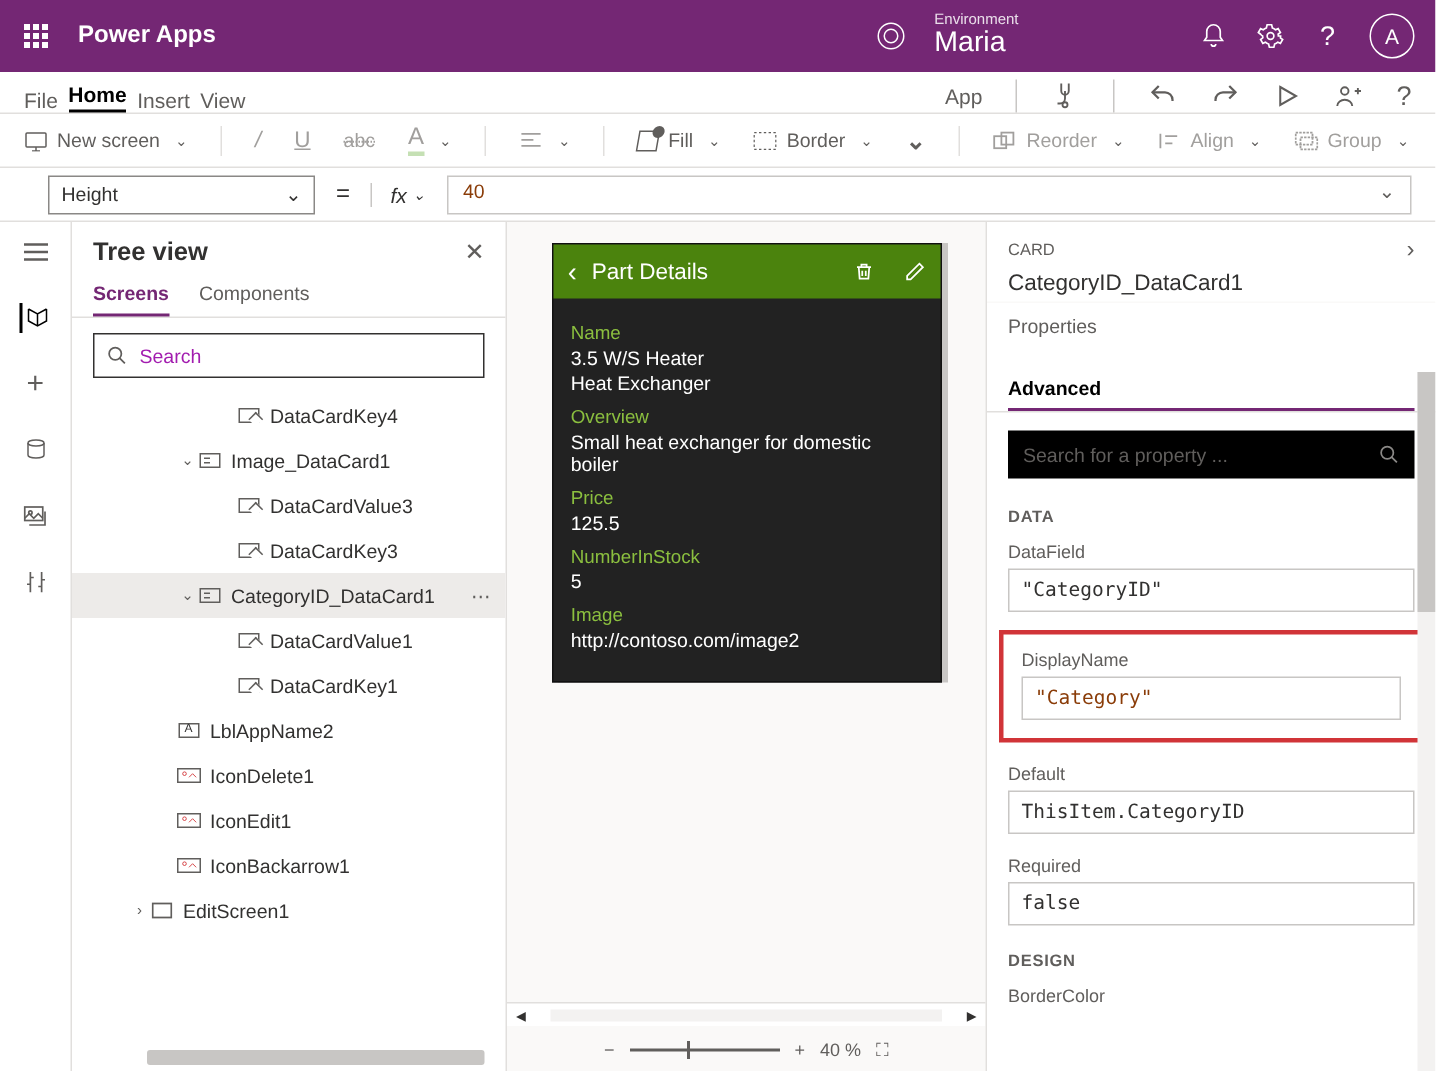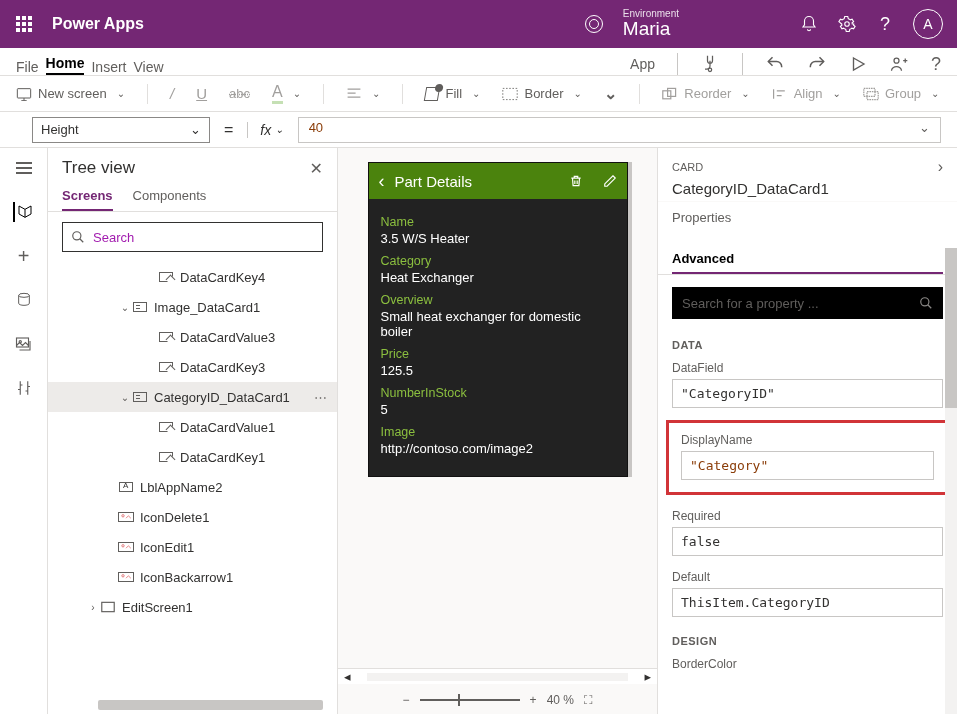--- a/index.html
+++ b/index.html
@@ -53,21 +53,21 @@
 .main { display: flex; height: 566px; }
 
 
 .rail { width: 48px; border-right: 1px solid #e1dfdd; display: flex; flex-direction: column; align-items: center; padding-top: 10px; gap: 24px; }
 .rail .ri { width: 20px; height: 20px; display: flex; align-items: center; justify-content: center; cursor: pointer; color: #605e5c; }
 .rail .ri.active { color: #000; border-left: 2px solid #000; margin-left: -2px; padding-left: 2px; }
 
 
 .tree { width: 290px; border-right: 1px solid #e1dfdd; display: flex; flex-direction: column; }
 .tree-head { display: flex; align-items: center; justify-content: space-between; padding: 10px 14px 4px; }
-.tree-head h3 { font-size: 17px; font-weight: 400; }
+.tree-head h3 { font-size: 17px; font-weight: 700; }
 .close-x { font-size: 16px; color: #605e5c; cursor: pointer; }
 .tree-tabs { display: flex; gap: 20px; padding: 6px 14px 0; border-bottom: 1px solid #e1dfdd; }
 .tree-tab { font-size: 13px; padding-bottom: 6px; cursor: pointer; color: #605e5c; }
 .tree-tab.active { color: #742774; border-bottom: 2px solid #742774; font-weight: 600; }
 .search { margin: 10px 14px; border: 1px solid #323130; height: 30px; display: flex; align-items: center; padding: 0 8px; gap: 8px; font-size: 13px; color: #a21caf; }
 .treelist { flex: 1; overflow-y: auto; font-size: 13px; }
 .node { display: flex; align-items: center; height: 30px; padding-right: 8px; cursor: pointer; }
 .node.selected { background: #edebe9; }
 .ind { display: inline-block; }
 .car { width: 14px; text-align: center; color: #605e5c; font-size: 10px; }
@@ -456,21 +456,20 @@
         </span>
         <span class="ph-edit">
           <svg width="14" height="14" viewBox="0 0 24 24" fill="none" stroke="#fff" stroke-width="2">
               <path d="M17 3l4 4L7 21H3v-4L17 3z"></path>
             </svg>
         </span>
       </div>
       <div class="ph-body">
         <div class="ph-lab">Name</div>
         <div class="ph-val">3.5 W/S Heater</div>
-        <div class="ph-lab">Category</div>
         <div class="ph-val">Heat Exchanger</div>
         <div class="ph-lab">Overview</div>
         <div class="ph-val">Small heat exchanger for domestic boiler</div>
         <div class="ph-lab">Price</div>
         <div class="ph-val">125.5</div>
         <div class="ph-lab">NumberInStock</div>
         <div class="ph-val">5</div>
         <div class="ph-lab">Image</div>
         <div class="ph-val">http://contoso.com/image2</div>
       </div>
@@ -516,27 +515,27 @@
       <div class="field-label">DataField</div>
       <div class="field-box">"CategoryID"</div>
     </div>
 
     <div class="highlight">
       <div class="field-label">DisplayName</div>
       <div class="field-box">"Category"</div>
     </div>
 
     <div class="field">
+      <div class="field-label">Default</div>
+      <div class="field-box">ThisItem.CategoryID</div>
+    </div>
+
+    <div class="field">
       <div class="field-label">Required</div>
       <div class="field-box">false</div>
-    </div>
-
-    <div class="field">
-      <div class="field-label">Default</div>
-      <div class="field-box">ThisItem.CategoryID</div>
     </div>
 
     <div class="section-label">DESIGN</div>
     <div class="field">
       <div class="field-label">BorderColor</div>
     </div>
 
     <div class="rscroll">
         <div class="thumb"></div>
       </div>

